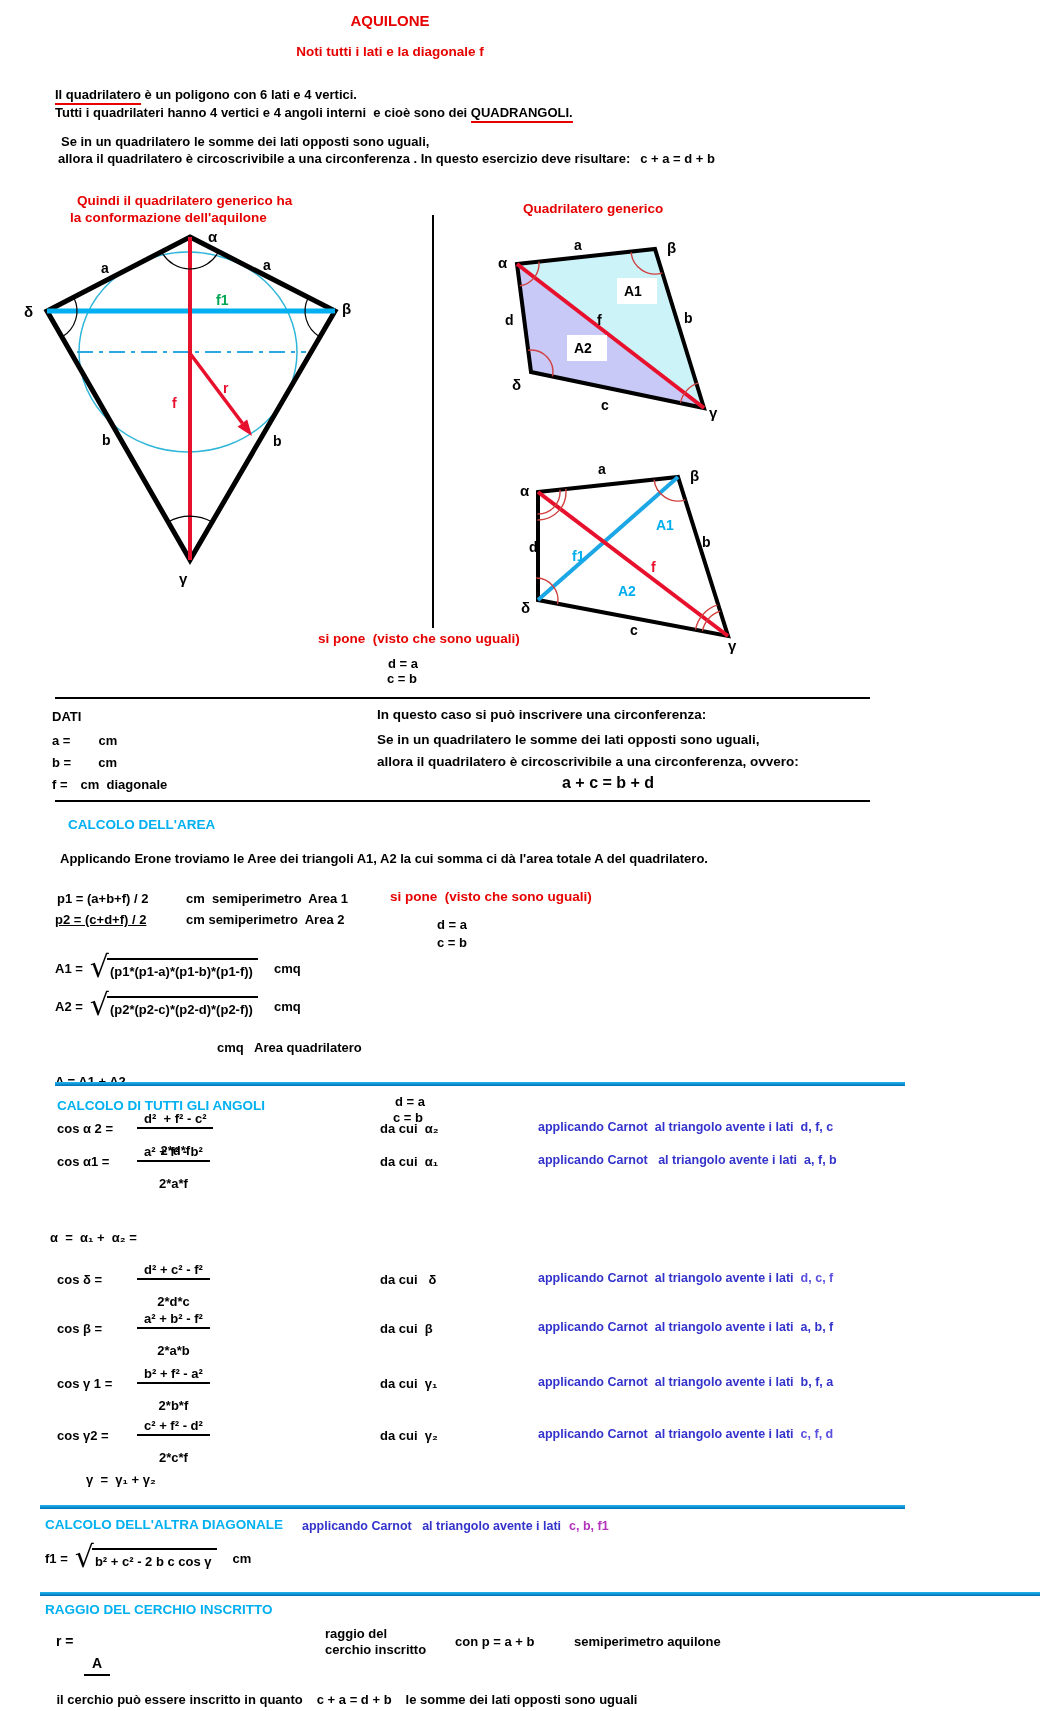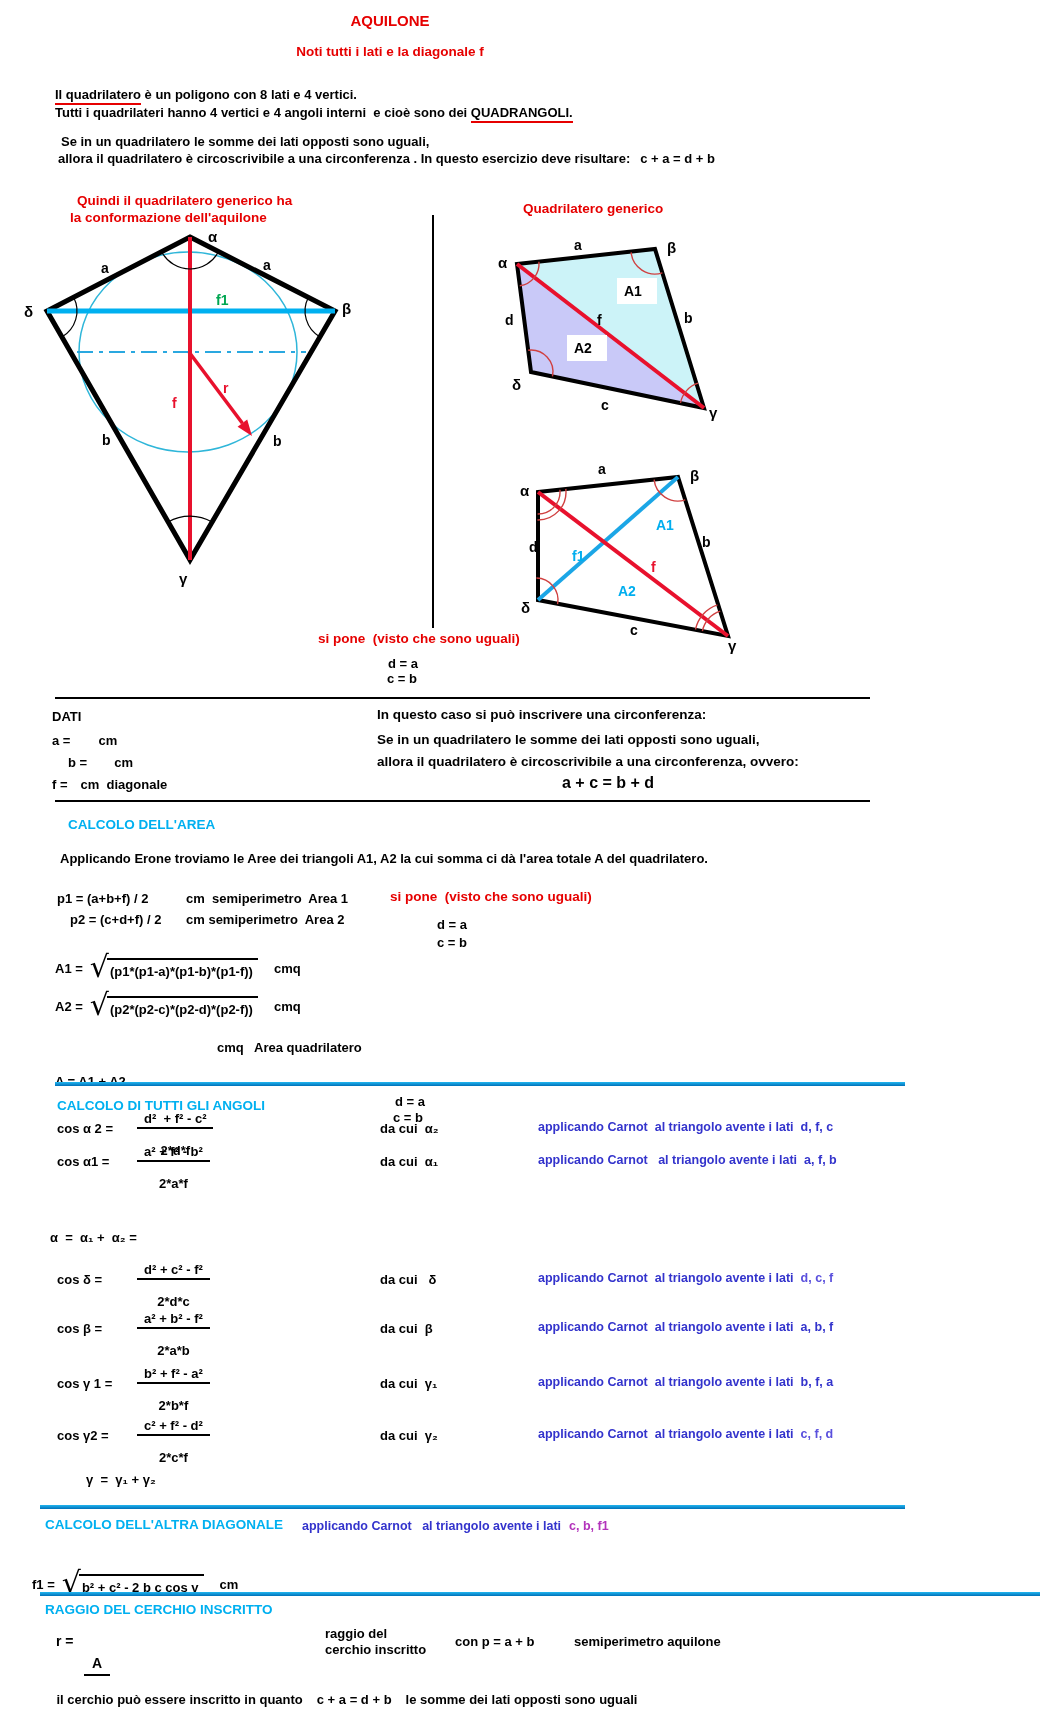--- a/index.html
+++ b/index.html
@@ -87,21 +87,21 @@
         <path d="M 720.2 611.2 A 26 26 0 0 0 702.4 631.2"></path>
         <path d="M 717.4 604.8 A 33 33 0 0 0 695.5 629.5"></path>
         <path d="M 557.6 604.1 A 22 22 0 0 0 536.4 578"></path>
       </g>
     </g>
   </svg>
 
   <div class="t red ctr" style="left:0;top:44px;width:780px;font-size:13.5px;">Noti tutti i lati e la diagonale f</div>
   <div class="t s15 red ctr" style="left:0;top:12px;width:780px;">AQUILONE</div>
 
-  <div class="t" style="left:55px;top:87px;"><span class="ul">Il quadrilatero</span><span> è un poligono con 8 lati e 4 vertici.</span></div>
+  <div class="t" style="left:55px;top:87px;"><span class="ul">Il quadrilatero</span><span> è un poligono con 6 lati e 4 vertici.</span></div>
   <div class="t" style="left:55px;top:105px;"><span>Tutti i quadrilateri hanno 4 vertici e 4 angoli interni  e cioè sono dei </span><span class="ul">QUADRANGOLI.</span></div>
   <div class="t" style="left:61px;top:134px;">Se in un quadrilatero le somme dei lati opposti sono uguali,</div>
   <div class="t" style="left:58px;top:151px;"><span>allora il quadrilatero è circoscrivibile a una circonferenza . In questo esercizio deve risultare:</span><span style="margin-left:10px;">c + a = d + b</span></div>
 
   <div class="t red" style="left:77px;top:193px;font-size:13.5px;">Quindi il quadrilatero generico ha</div>
   <div class="t red" style="left:70px;top:210px;font-size:13.5px;">la conformazione dell'aquilone</div>
 
   <div class="t s15" style="left:208px;top:228px;">α</div>
   <div class="t s14" style="left:101px;top:260px;">a</div>
   <div class="t s14" style="left:263px;top:257px;">a</div>
@@ -141,37 +141,37 @@
   <div class="t s15" style="left:728px;top:637px;">γ</div>
 
   <div class="t red" style="left:318px;top:631px;font-size:13.5px;">si pone  (visto che sono uguali)</div>
   <div class="t" style="left:388px;top:656px;">d = a</div>
   <div class="t" style="left:387px;top:671px;">c = b</div>
 
   <div class="hr" style="left:55px;top:697px;width:815px;"></div>
 
   <div class="t" style="left:52px;top:709px;">DATI</div>
   <div class="t" style="left:52px;top:733px;"><span>a =</span><span style="margin-left:28px;">cm</span></div>
-  <div class="t" style="left:52px;top:755px;margin-left:16px;"><span>b =</span><span style="margin-left:27px;">cm</span></div>
+  <div class="t" style="left:52px;top:755px;"><span>b =</span><span style="margin-left:27px;">cm</span></div>
   <div class="t" style="left:52px;top:777px;"><span>f =</span><span style="margin-left:13px;">cm  diagonale</span></div>
 
   <div class="t" style="left:377px;top:707px;font-size:13.5px;">In questo caso si può inscrivere una circonferenza:</div>
   <div class="t" style="left:377px;top:732px;font-size:13.5px;">Se in un quadrilatero le somme dei lati opposti sono uguali,</div>
   <div class="t" style="left:377px;top:754px;font-size:13.5px;">allora il quadrilatero è circoscrivibile a una circonferenza, ovvero:</div>
   <div class="t s16" style="left:562px;top:773px;">a + c = b + d</div>
 
   <div class="hr" style="left:55px;top:800px;width:815px;"></div>
 
   <div class="t cyan" style="left:68px;top:817px;font-size:13.5px;">CALCOLO DELL'AREA</div>
   <div class="t" style="left:60px;top:851px;">Applicando Erone troviamo le Aree dei triangoli A1, A2 la cui somma ci dà l'area totale A del quadrilatero.</div>
 
   <div class="t" style="left:57px;top:891px;">p1 = (a+b+f) / 2</div>
   <div class="t" style="left:186px;top:891px;">cm  semiperimetro  Area 1</div>
   <div class="t red" style="left:390px;top:889px;font-size:13.5px;">si pone  (visto che sono uguali)</div>
-  <div class="t" style="left:70px;top:912px;">p2 = (c+d+f) / 2</div>
+  <div class="t" style="left:55px;top:912px;text-decoration:underline;">p2 = (c+d+f) / 2</div>
   <div class="t" style="left:186px;top:912px;">cm semiperimetro  Area 2</div>
   <div class="t" style="left:437px;top:917px;">d = a</div>
   <div class="t" style="left:437px;top:935px;">c = b</div>
 
   <div class="root" style="left:55px;top:954px;">
     <span class="rlhs">A1 =</span>
     <span class="rsign">√</span>
     <span class="rbody">(p1*(p1-a)*(p1-b)*(p1-f))</span>
     <span class="runit">cmq</span>
   </div>
@@ -231,21 +231,21 @@
     <span class="acar blue"><span>applicando Carnot  al triangolo avente i lati</span><span class="lati violet">c, f, d</span></span>
   </div>
 
   <div class="t" style="left:50px;top:1472px;margin-left:36px;">γ  =  γ₁ + γ₂</div>
 
   <div class="bhr" style="left:40px;top:1505px;width:865px;"></div>
 
   <div class="t cyan" style="left:45px;top:1517px;font-size:13.5px;">CALCOLO DELL'ALTRA DIAGONALE</div>
   <div class="t blue s12" style="left:302px;top:1519px;"><span>applicando Carnot   al triangolo avente i lati</span><span class="mag" style="margin-left:8px;">c, b, f1</span></div>
 
-  <div class="root" style="left:32px;top:1544px;margin-top:26px;">
+  <div class="root" style="left:45px;top:1544px;">
     <span class="rlhs">f1 =</span>
     <span class="rsign">√</span>
     <span class="rbody">b² + c² - 2 b c cos γ</span>
     <span class="runit">cm</span>
   </div>
 
   <div class="bhr" style="left:40px;top:1592px;width:1000px;"></div>
 
   <div class="t cyan" style="left:45px;top:1602px;font-size:13.5px;">RAGGIO DEL CERCHIO INSCRITTO</div>
   <div class="t s14" style="left:56px;top:1633px;">r =</div>

